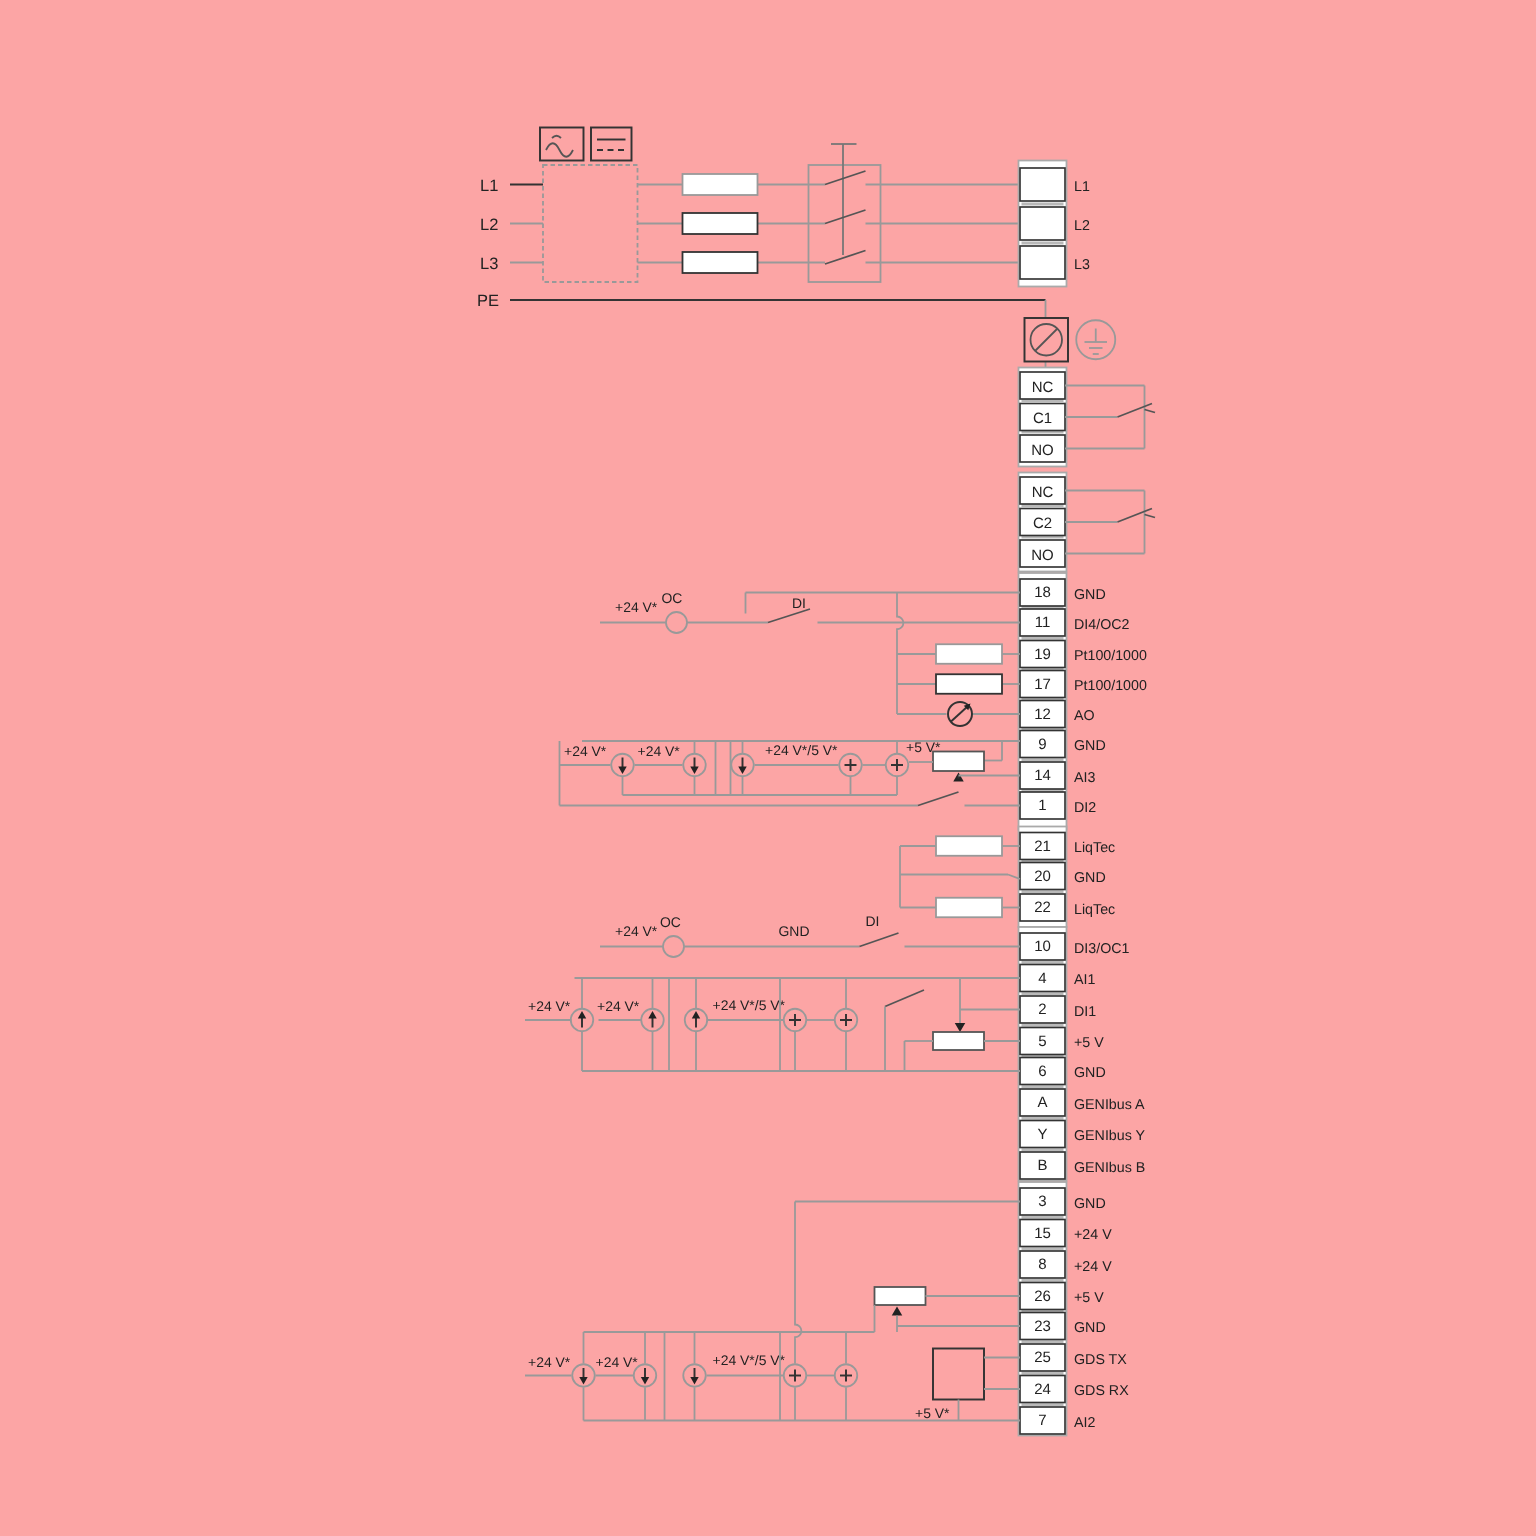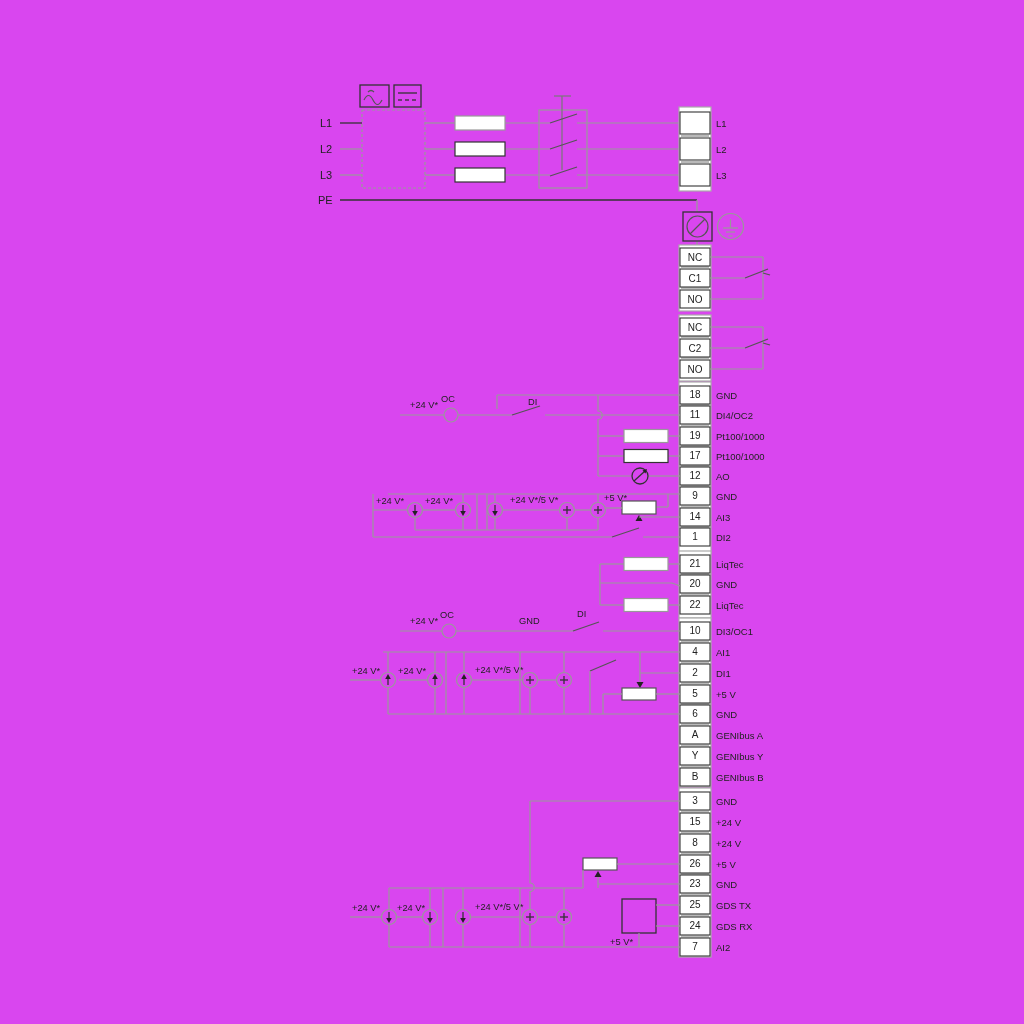--- a/index.html
+++ b/index.html
@@ -1,16 +1,16 @@
 <!DOCTYPE html>
 <html><head>
 <meta charset="utf-8">
 <style>
   html,body{margin:0;padding:0;background:#fff;}
-  .stage{width:1024px;height:1024px;position:relative;background:#d946ef;}
+  .stage{width:1024px;height:1024px;position:relative;background:#fca5a5;}
   svg text{font-family:"Liberation Sans","DejaVu Sans",sans-serif;fill:#222;}
   .wg{stroke:#999;stroke-width:1.2;fill:none;}
   .wb{stroke:#333;stroke-width:1.3;fill:none;}
   .wd{stroke:#555;stroke-width:1.2;fill:none;}
   .wl{stroke:#777;stroke-width:1.2;fill:none;}
   .back{fill:#fff;stroke:#aaa;stroke-width:1.2;}
   .cellr{fill:#fff;stroke:#333;stroke-width:1.1;}
   .sep{stroke:#b9b9b9;stroke-width:2;}
   .resg{fill:#fff;stroke:#999;stroke-width:1.2;}
   .resb{fill:#fff;stroke:#333;stroke-width:1.2;}

